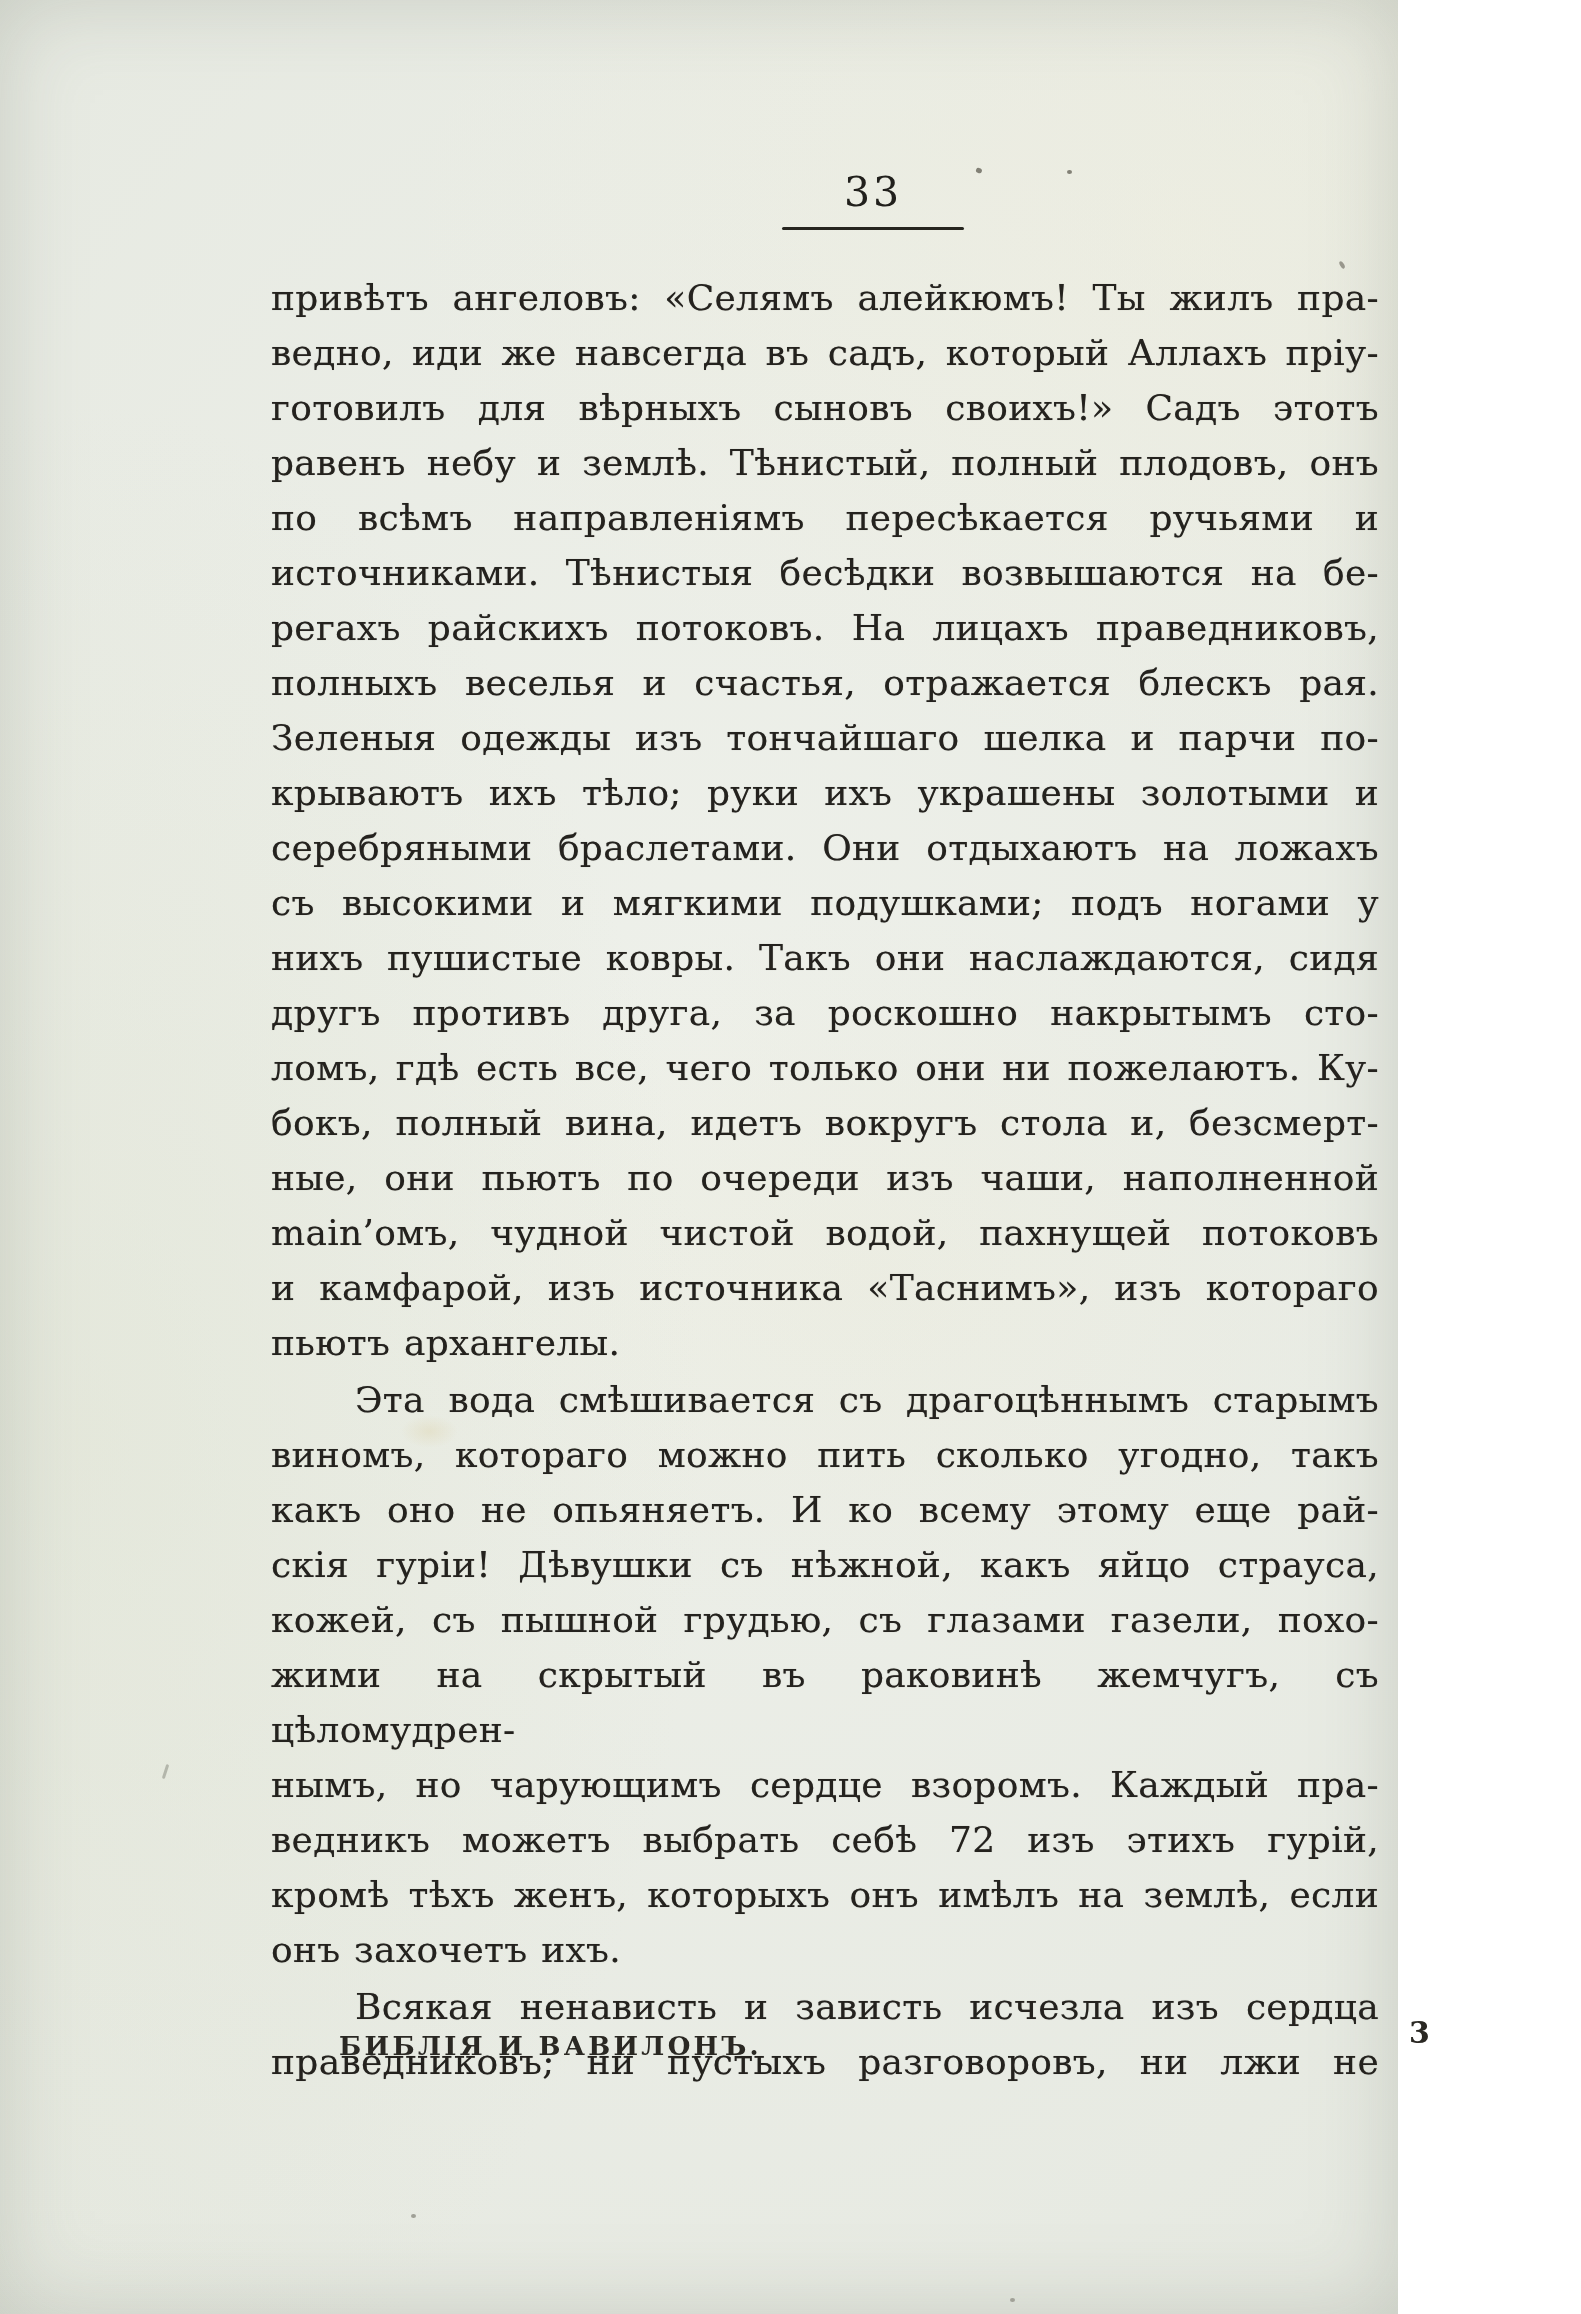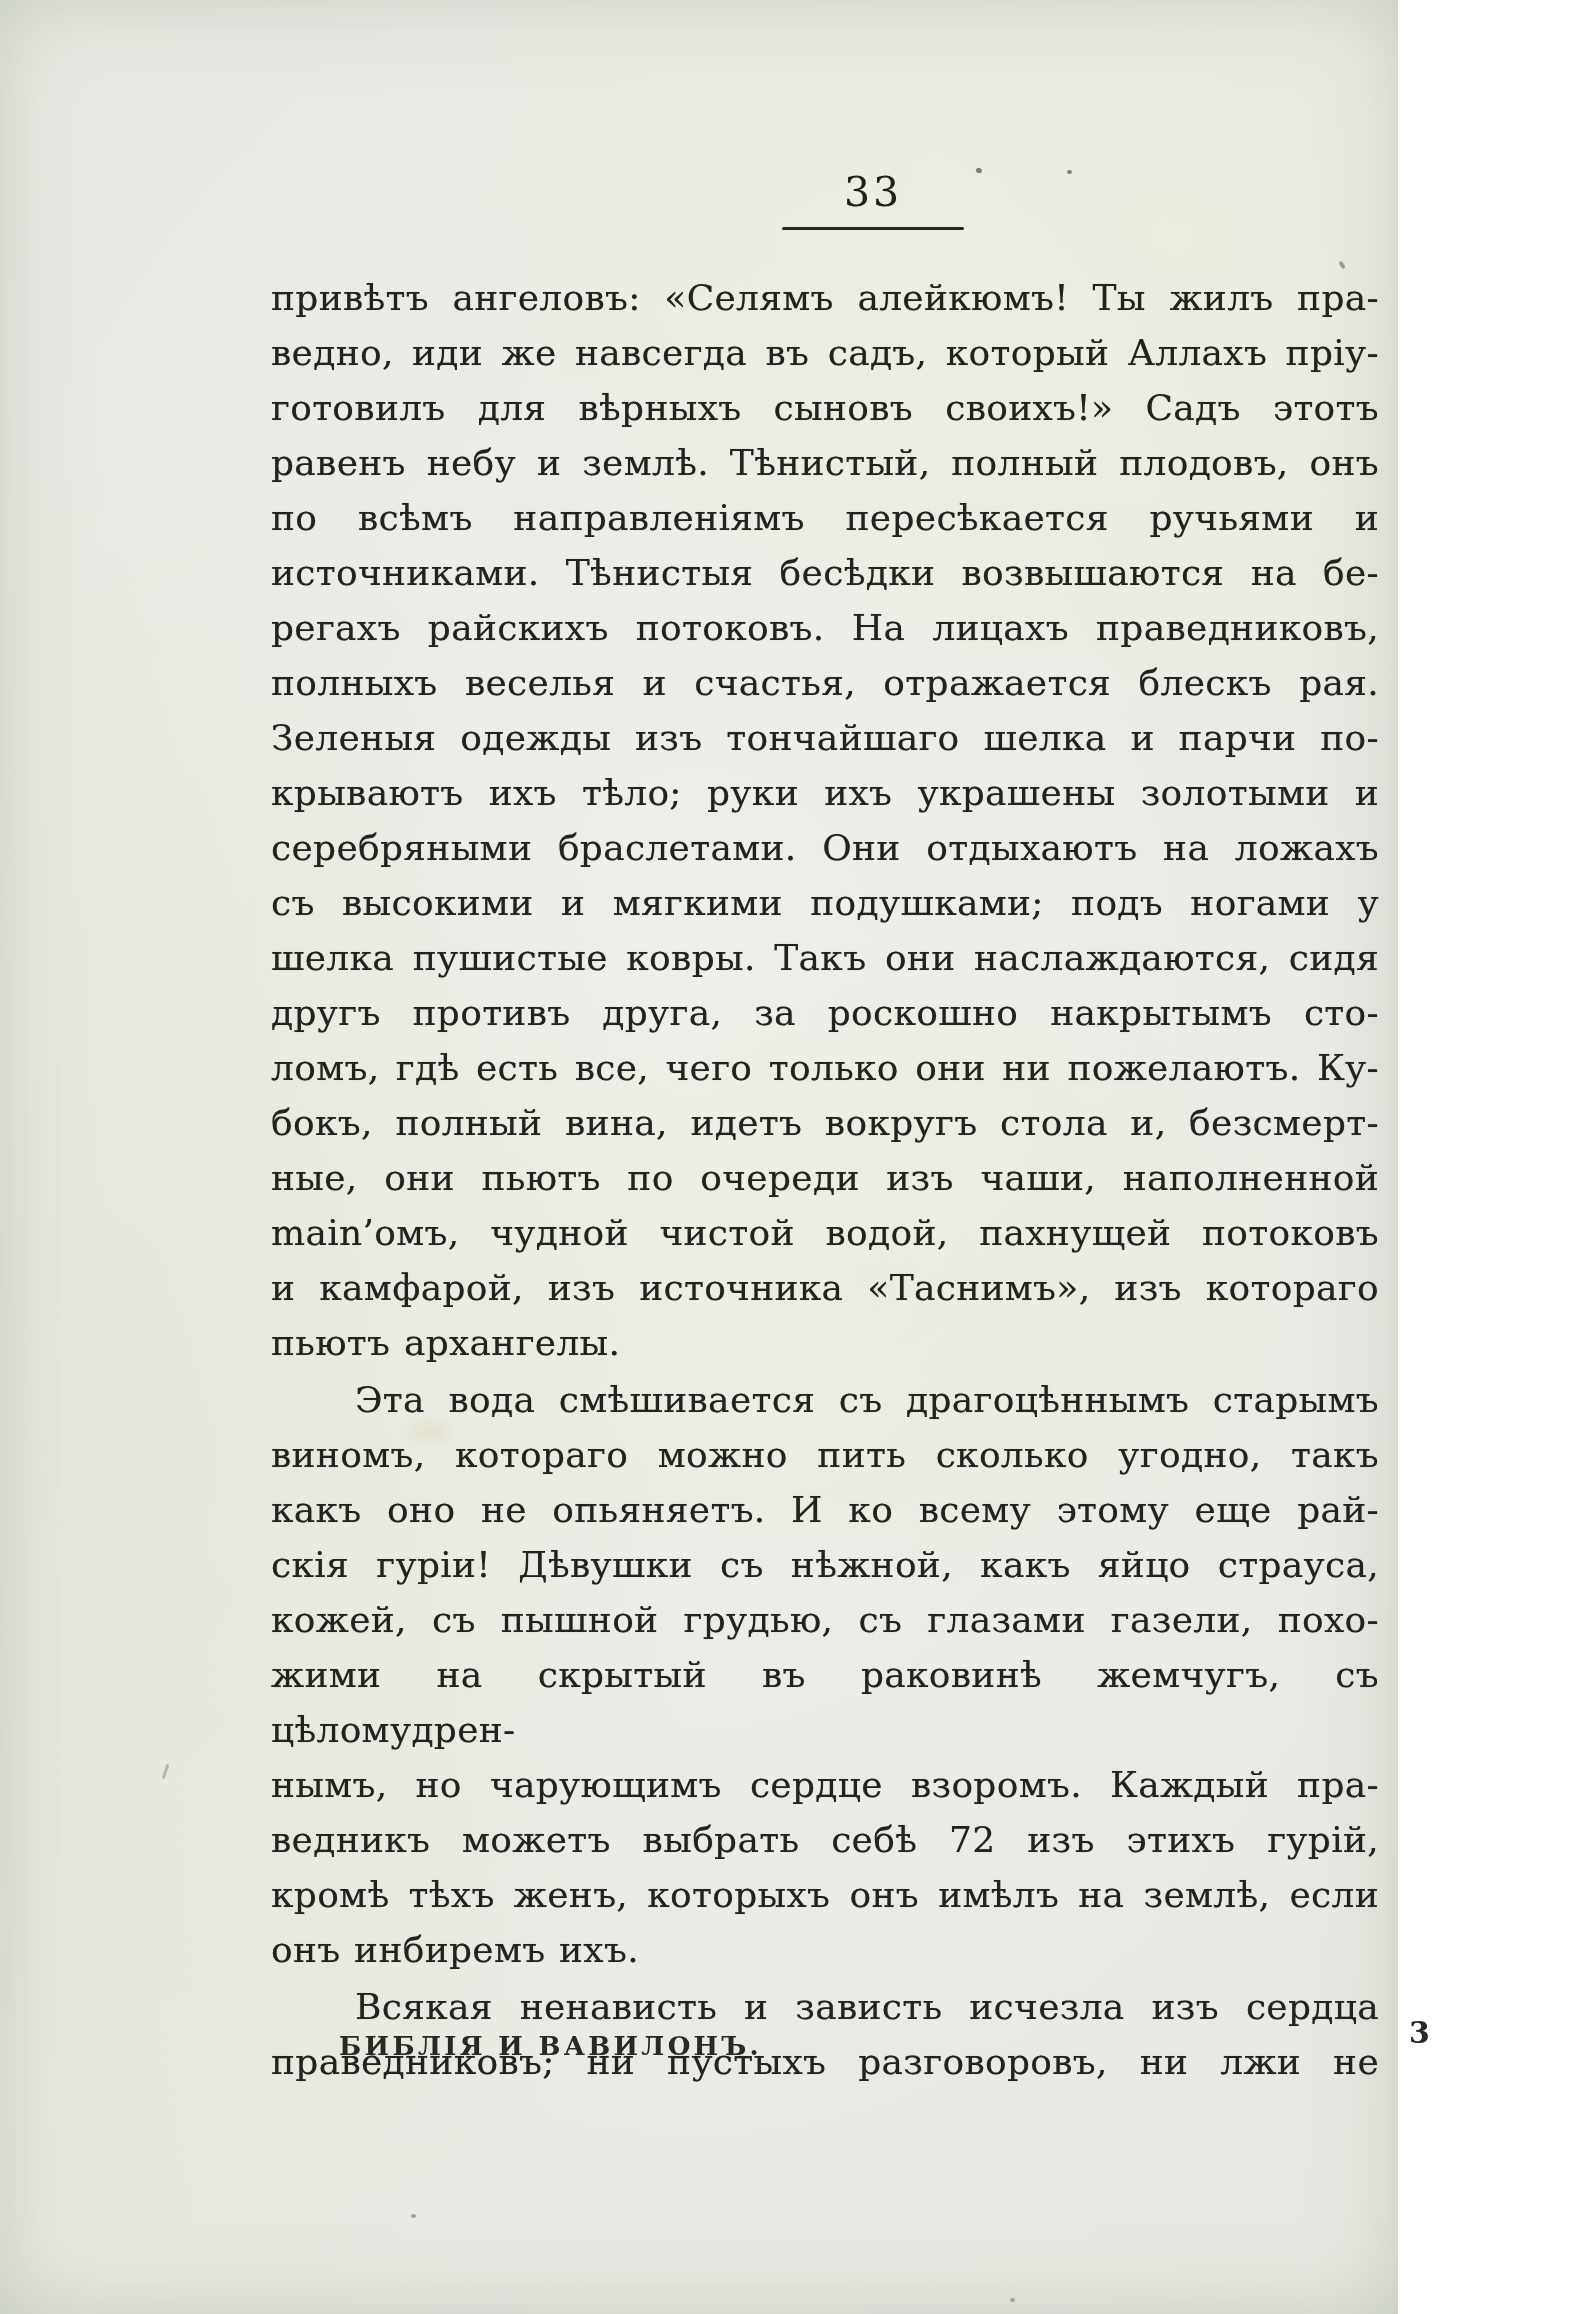--- a/index.html
+++ b/index.html
@@ -132,40 +132,40 @@
         <div class="line">готовилъ для вѣрныхъ сыновъ своихъ!» Садъ этотъ</div>
         <div class="line">равенъ небу и землѣ. Тѣнистый, полный плодовъ, онъ</div>
         <div class="line">по всѣмъ направленіямъ пересѣкается ручьями и</div>
         <div class="line">источниками. Тѣнистыя бесѣдки возвышаются на бе-</div>
         <div class="line">регахъ райскихъ потоковъ. На лицахъ праведниковъ,</div>
         <div class="line">полныхъ веселья и счастья, отражается блескъ рая.</div>
         <div class="line">Зеленыя одежды изъ тончайшаго шелка и парчи по-</div>
         <div class="line">крываютъ ихъ тѣло; руки ихъ украшены золотыми и</div>
         <div class="line">серебряными браслетами. Они отдыхаютъ на ложахъ</div>
         <div class="line">съ высокими и мягкими подушками; подъ ногами у</div>
-        <div class="line">шелка пушистые ковры. Такъ они наслаждаются, сидя</div>
+        <div class="line">нихъ пушистые ковры. Такъ они наслаждаются, сидя</div>
         <div class="line">другъ противъ друга, за роскошно накрытымъ сто-</div>
         <div class="line">ломъ, гдѣ есть все, чего только они ни пожелаютъ. Ку-</div>
         <div class="line">бокъ, полный вина, идетъ вокругъ стола и, безсмерт-</div>
         <div class="line">ные, они пьютъ по очереди изъ чаши, наполненной</div>
         <div class="line">main’омъ, чудной чистой водой, пахнущей потоковъ</div>
         <div class="line">и камфарой, изъ источника «Таснимъ», изъ котораго</div>
         <div class="line line-end">пьютъ архангелы.</div>
       </div>
       <div class="paragraph indent">
         <div class="line">Эта вода смѣшивается съ драгоцѣннымъ старымъ</div>
         <div class="line">виномъ, котораго можно пить сколько угодно, такъ</div>
         <div class="line">какъ оно не опьяняетъ. И ко всему этому еще рай-</div>
         <div class="line">скія гуріи! Дѣвушки съ нѣжной, какъ яйцо страуса,</div>
         <div class="line">кожей, съ пышной грудью, съ глазами газели, похо-</div>
         <div class="line">жими на скрытый въ раковинѣ жемчугъ, съ цѣломудрен-</div>
         <div class="line">нымъ, но чарующимъ сердце взоромъ. Каждый пра-</div>
         <div class="line">ведникъ можетъ выбрать себѣ 72 изъ этихъ гурій,</div>
         <div class="line">кромѣ тѣхъ женъ, которыхъ онъ имѣлъ на землѣ, если</div>
-        <div class="line line-end">онъ инбиремъ ихъ.</div>
+        <div class="line line-end">онъ захочетъ ихъ.</div>
       </div>
       <div class="paragraph indent">
         <div class="line">Всякая ненависть и зависть исчезла изъ сердца</div>
         <div class="line">праведниковъ; ни пустыхъ разговоровъ, ни лжи не</div>
       </div>
     </div>
 
   <div class="footer-left">БИБЛІЯ И ВАВИЛОНЪ.</div>
   <div class="footer-right">3</div>
 

